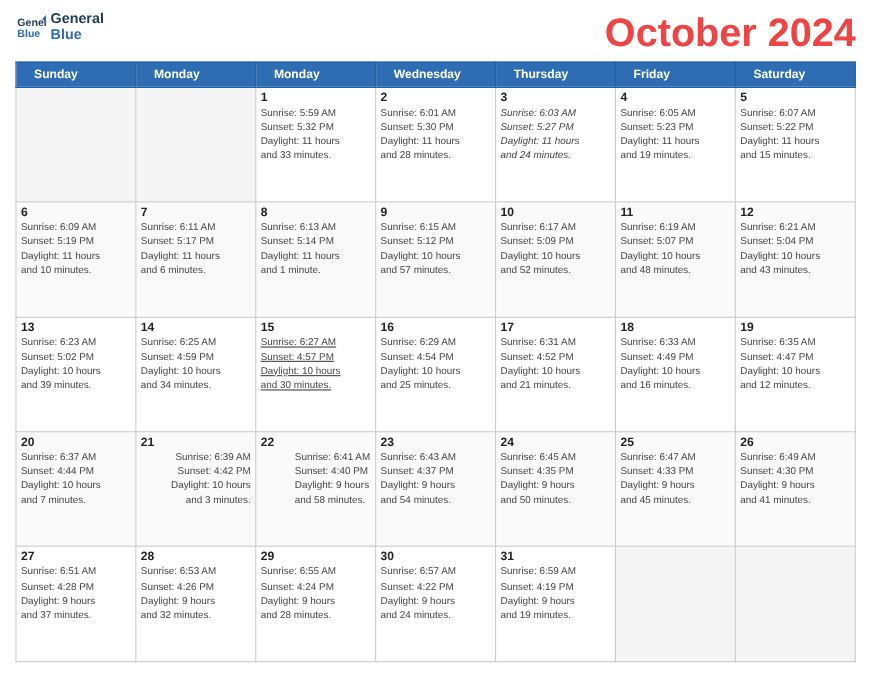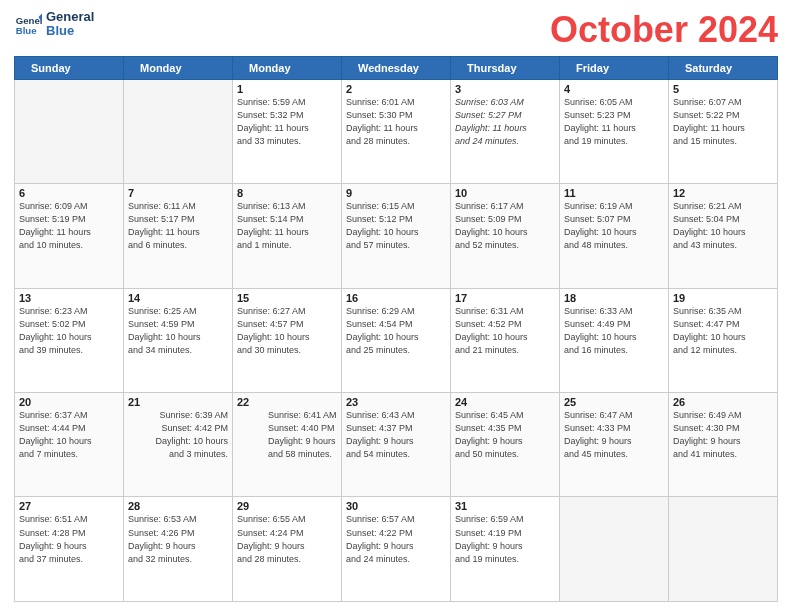--- a/index.html
+++ b/index.html
@@ -222,21 +222,21 @@
           </td>
           <td>
             <span class="day-num">14</span>
             <div class="day-info" style="white-space: pre-line;">Sunrise: 6:25 AM
 Sunset: 4:59 PM
 Daylight: 10 hours
 and 34 minutes.</div>
           </td>
           <td>
             <span class="day-num">15</span>
-            <div class="day-info" style="white-space: pre-line;">Sunrise: 6:27 AM
+            <div class="day-info" style="white-space: pre-line; text-decoration: underline;">Sunrise: 6:27 AM
 Sunset: 4:57 PM
 Daylight: 10 hours
 and 30 minutes.</div>
           </td>
           <td>
             <span class="day-num">16</span>
             <div class="day-info" style="white-space: pre-line;">Sunrise: 6:29 AM
 Sunset: 4:54 PM
 Daylight: 10 hours
 and 25 minutes.</div>

